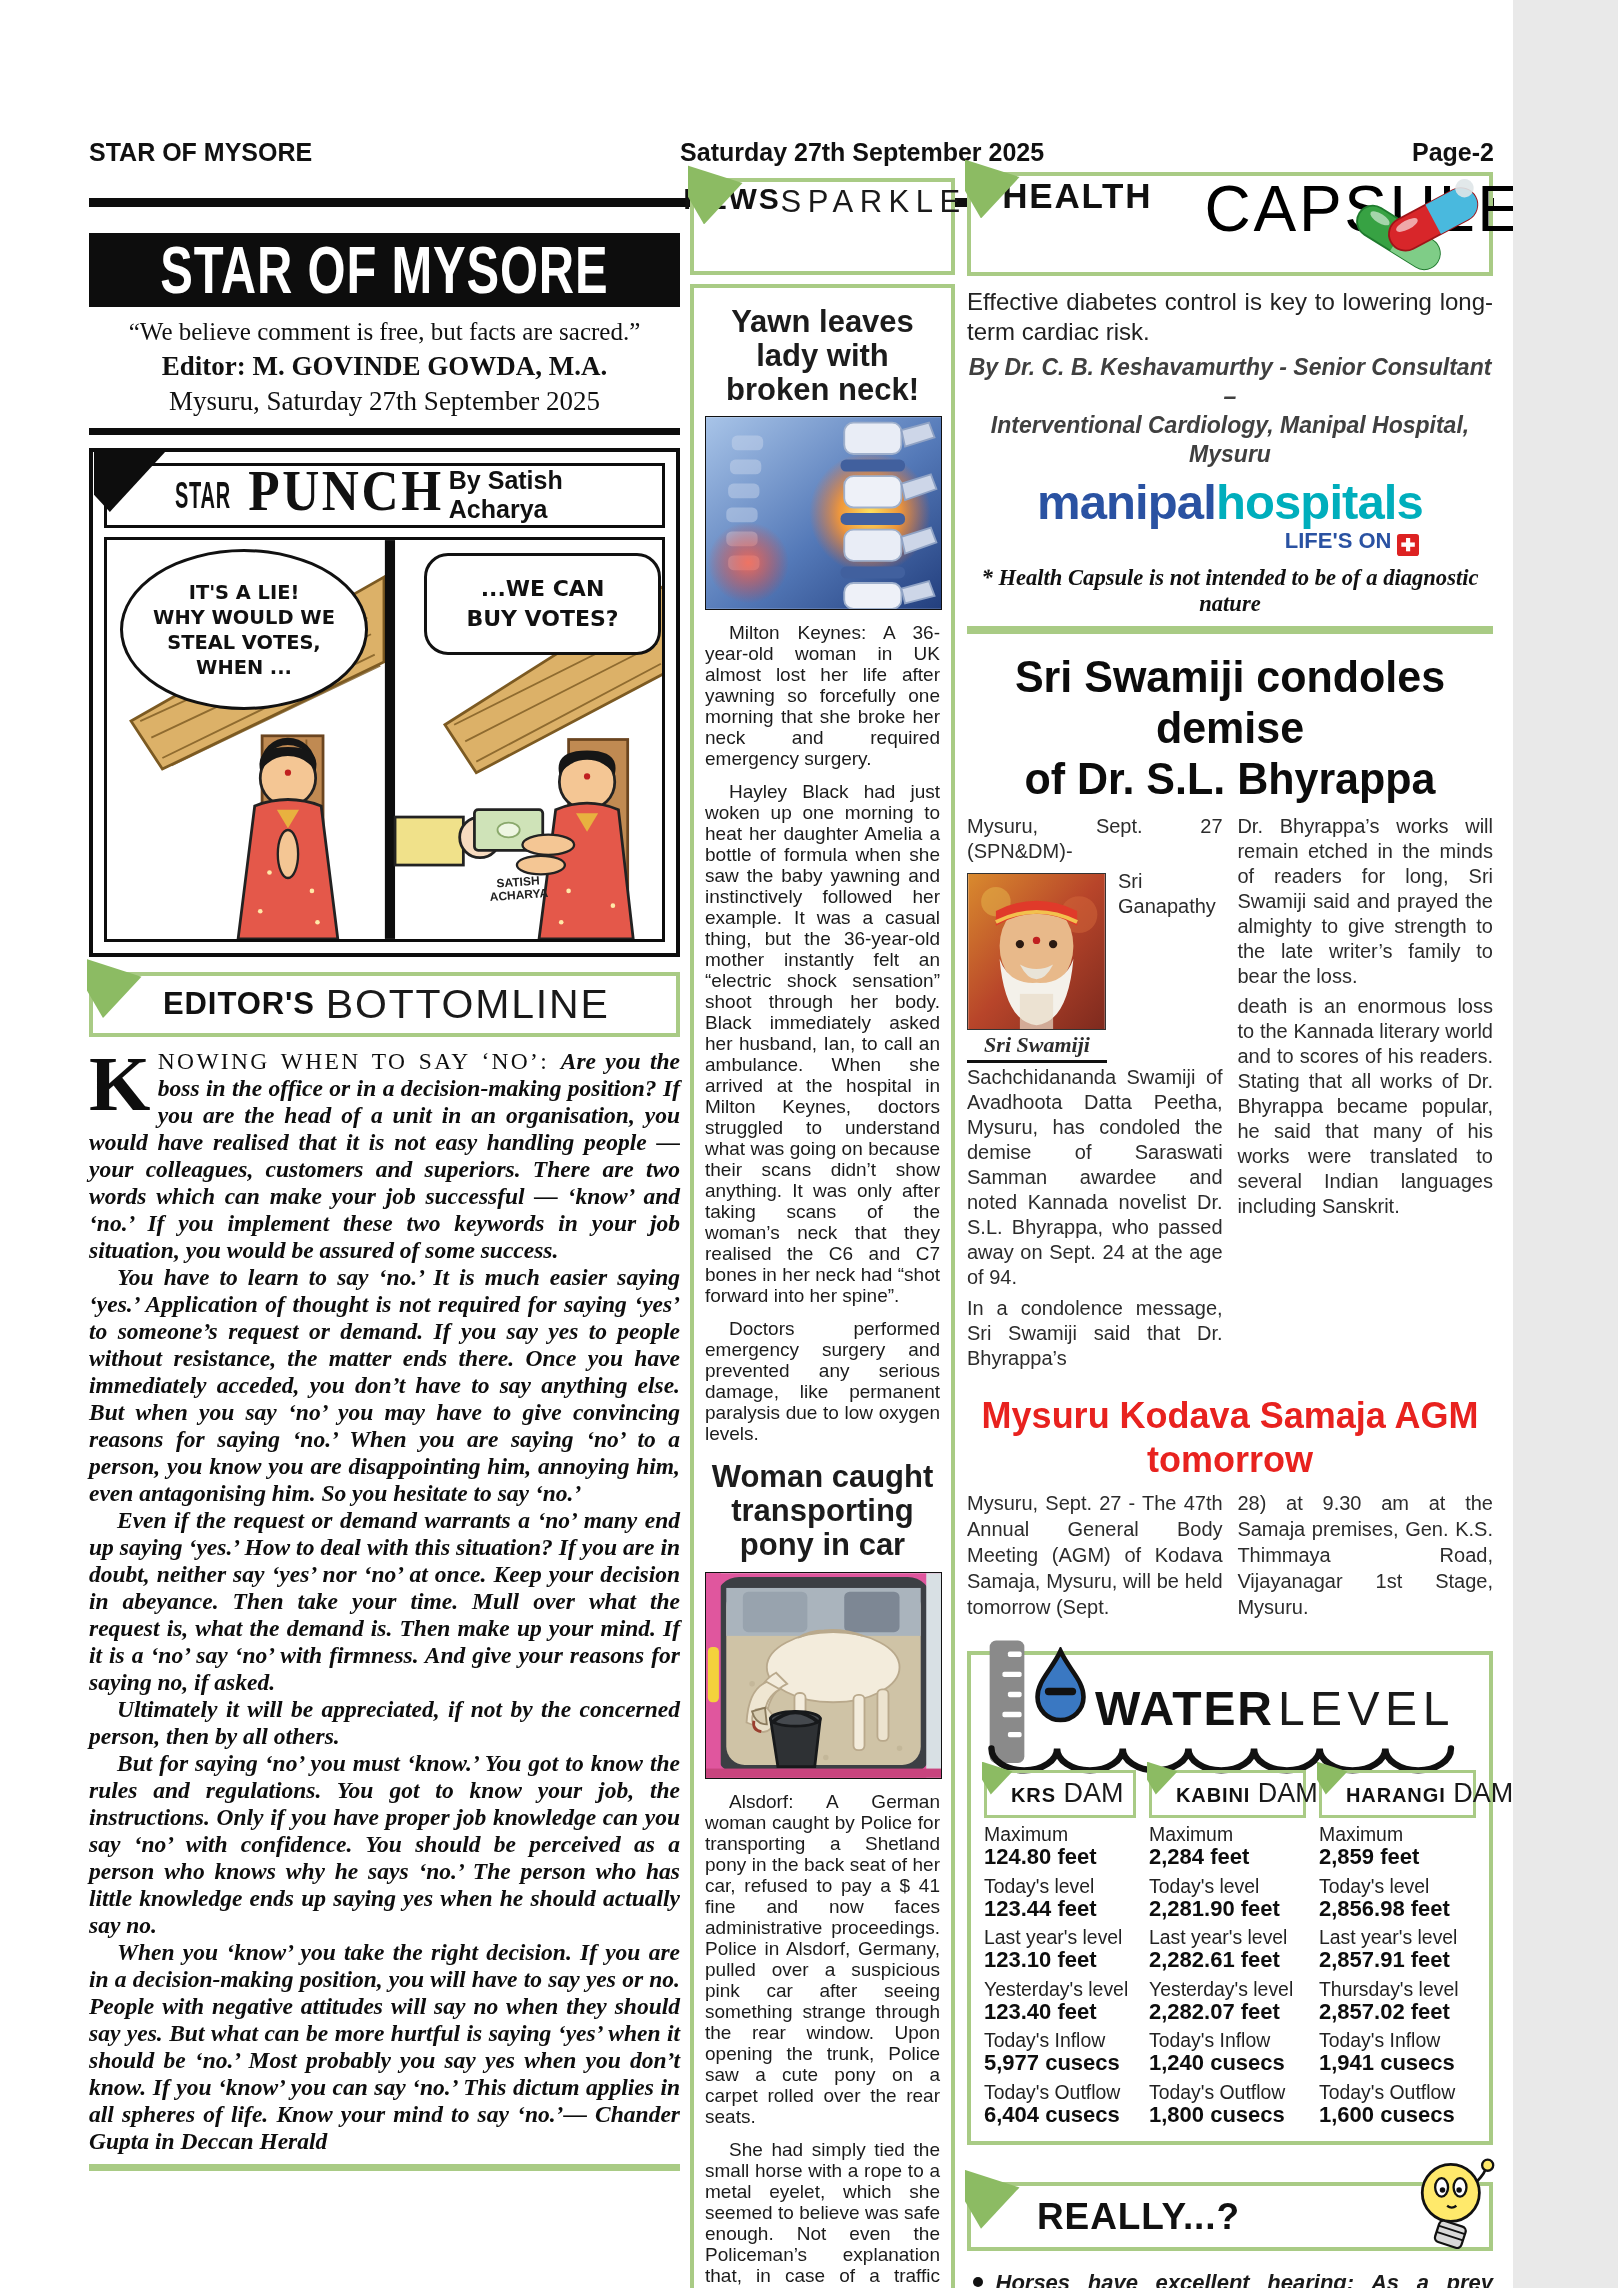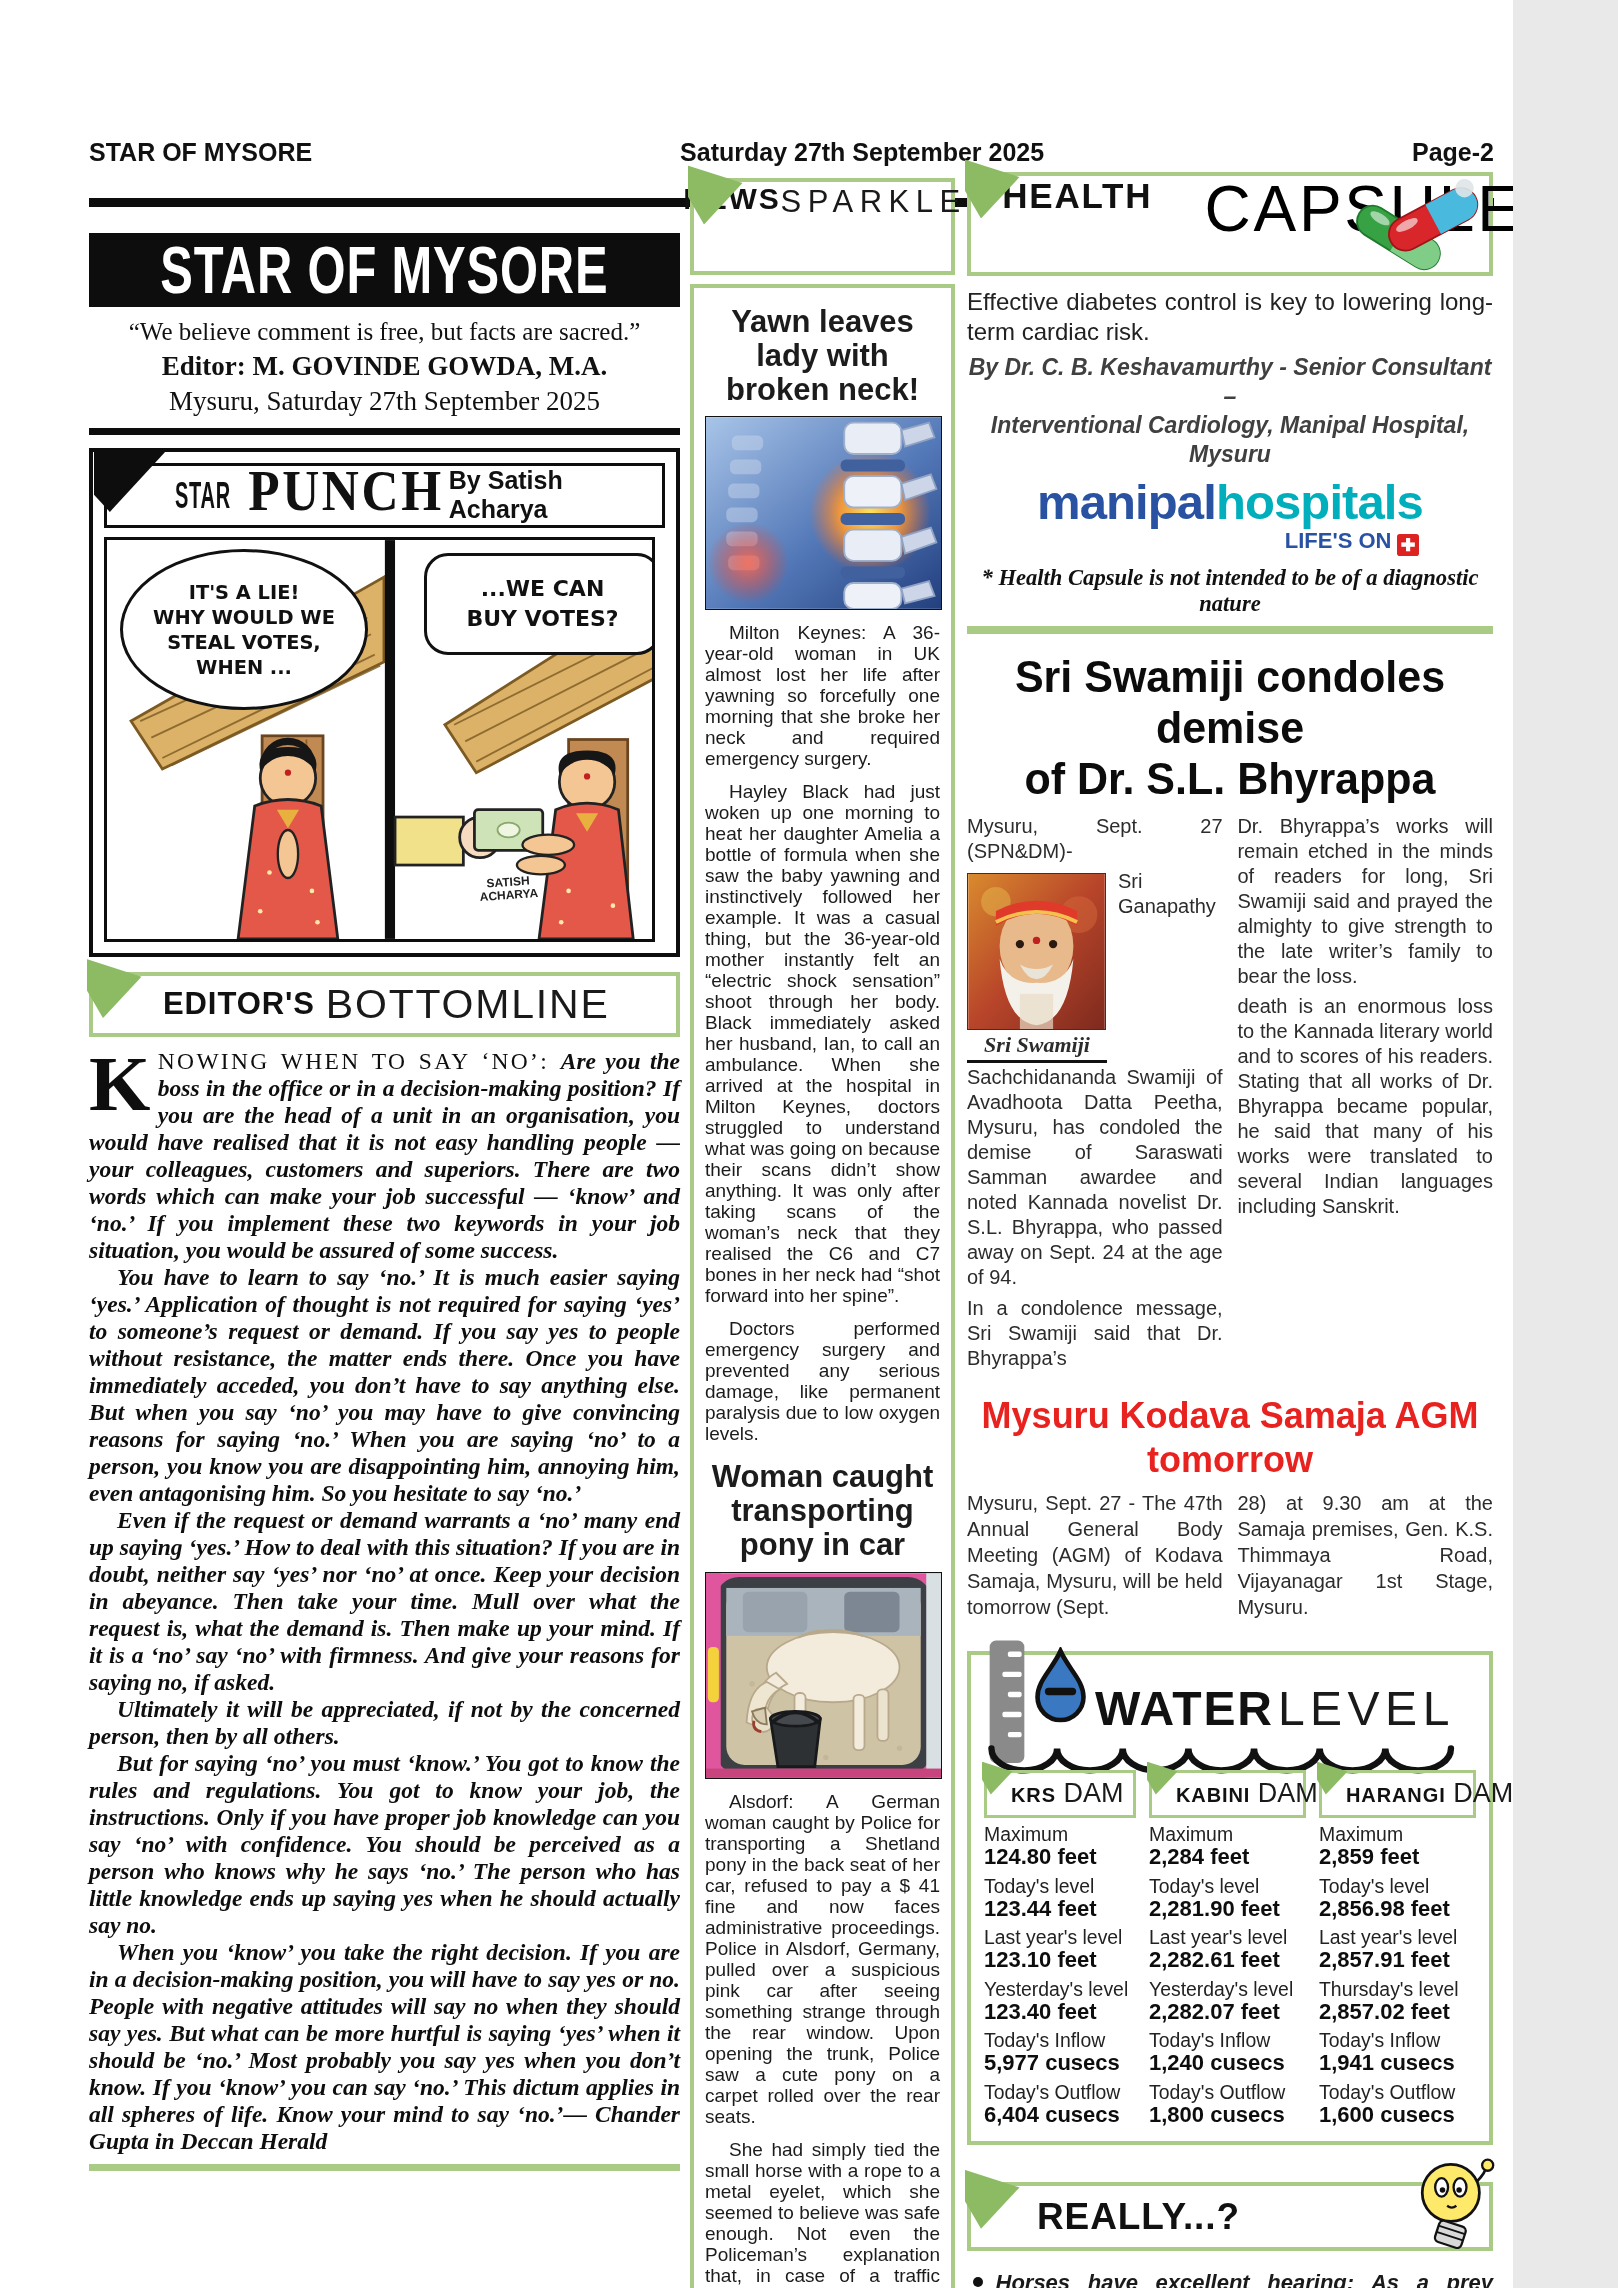--- a/index.html
+++ b/index.html
@@ -29,21 +29,21 @@
   
   .punch-box{border:4.6px solid #0d0d0d;margin-top:13px;background:#fff;}
   .punch-title{position:relative;border:3.7px solid #0d0d0d;margin:11px 11px 9.2px 11px;height:59px;
                display:flex;align-items:center;padding:0 13px 0 18.5px;overflow:visible;}
   .punch-corner{position:absolute;left:-13px;top:-14.8px;width:72px;height:61px;background:#0d0d0d;
                 clip-path:polygon(0 0,100% 0,22% 100%,0 72%);}
   .punch-star{font-size:25px;font-weight:bold;letter-spacing:0.9px;transform:scale(.8,1.5);margin-left:42px;z-index:2;}
   .punch-word{font-family:"Liberation Serif",serif;font-size:54px;font-weight:bold;letter-spacing:2.8px;
               transform:scale(.95,1.05);margin-left:5.5px;margin-top:-7.4px;}
   .punch-by{margin-left:auto;font-size:25px;font-weight:bold;}
-  .panels{position:relative;border:3.7px solid #0d0d0d;margin:0 21px 11px 11px;height:399px;background:#fff;overflow:hidden;padding-left:47px;}
+  .panels{position:relative;border:3.7px solid #0d0d0d;margin:0 11px 11px 11px;height:399px;background:#fff;overflow:hidden;padding-left:47px;}
   .panels svg{position:absolute;inset:0;}
   .bubble{position:absolute;background:#fff;border:3.7px solid #111;display:flex;align-items:center;justify-content:center;
           text-align:center;font-family:"DejaVu Sans",sans-serif;font-weight:bold;white-space:pre-line;z-index:3;}
   .bubble1{left:13px;top:9.2px;width:242px;height:155px;border-radius:50%;font-size:19.4px;line-height:25px;}
   .bubble2{left:317px;top:13px;width:231px;height:96px;border-radius:24px;font-size:22px;line-height:29.5px;}
   .signature{position:absolute;right:111px;bottom:37px;font-size:12px;font-weight:bold;color:#222;
              transform:rotate(-4deg);z-index:3;width:65px;line-height:13px;text-align:center;}
 
   
   .gbox{position:relative;border:4.6px solid #a9cb85;background:#fff;}

